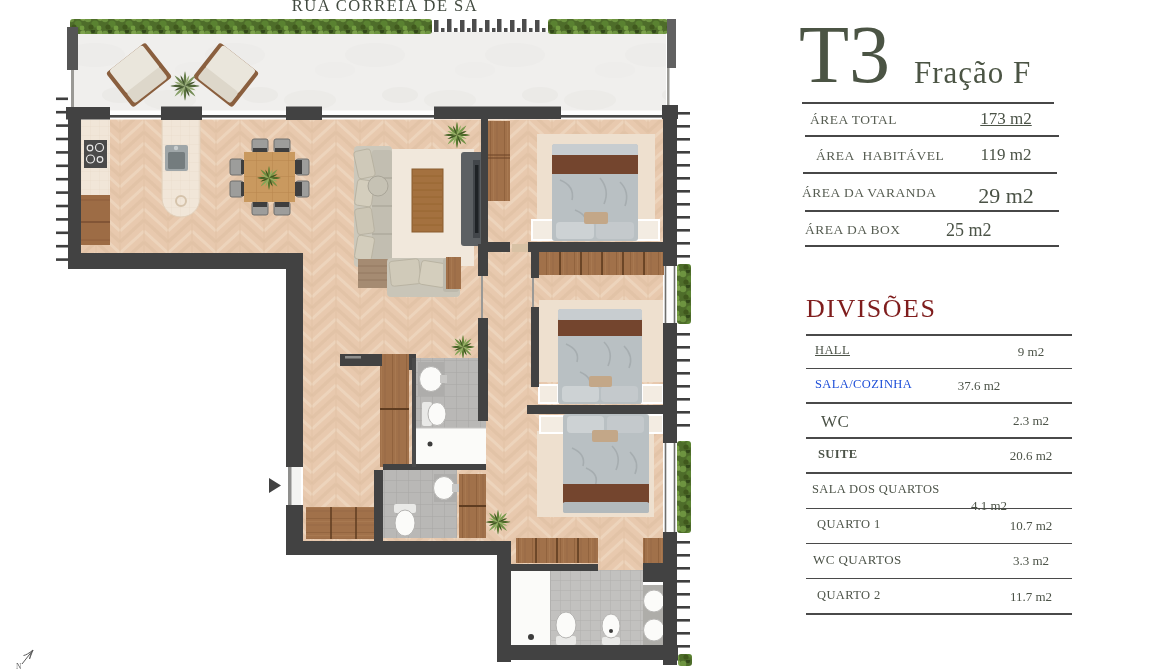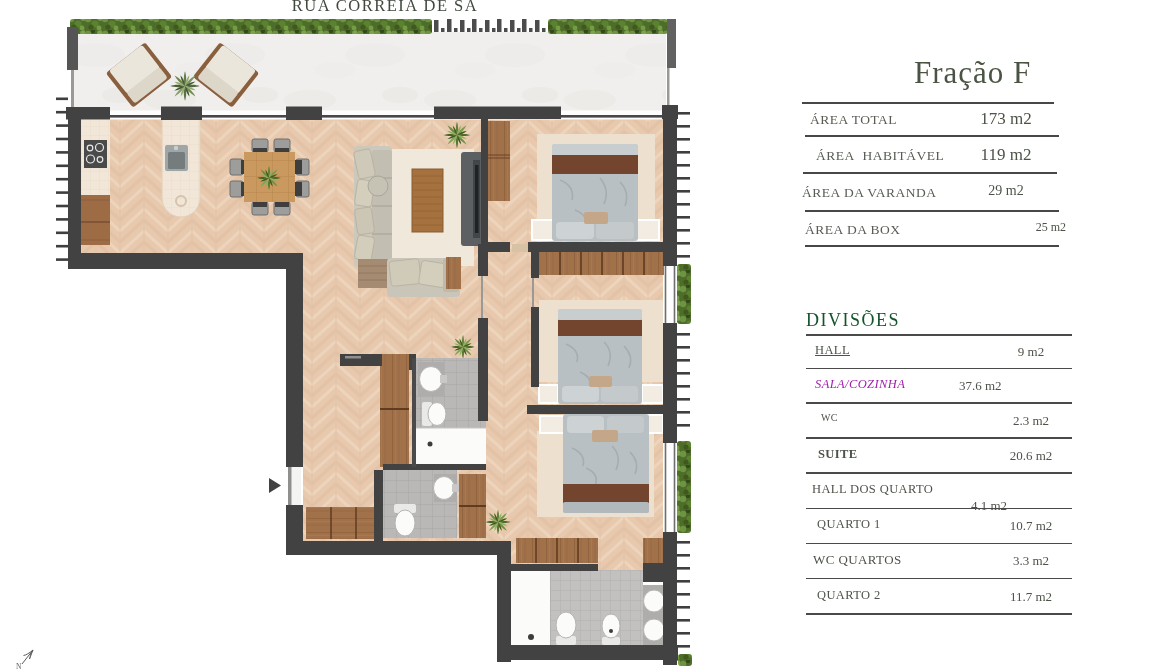--- a/index.html
+++ b/index.html
@@ -546,62 +546,63 @@
 <g stroke="#5a5a5a" stroke-width="1" fill="none">
 <path d="M22 664 L33 650"></path>
 <path d="M33 650 L29.5 659 L31 653 Z" fill="#5a5a5a" stroke-width="0.8"></path>
 <path d="M33 650 Q27 655 23.5 655.5"></path>
 <text x="16" y="669" font-family="Liberation Serif, serif" font-size="7.5" fill="#5a5a5a" stroke="none">N</text>
 </g>
 
 <text x="385" y="11" text-anchor="middle" font-family="Liberation Serif, serif" font-size="16.5" letter-spacing="1.5" fill="#41493f">RUA CORREIA DE SA</text>
 </svg>
 
+<div class="abs" style="left:799px;top:14px;font-size:82px;line-height:82px;color:#4b5444;">T3</div>
 
 <div class="abs" style="left:914px;top:55px;font-size:31px;color:#4b5444;letter-spacing:1px;">Fração F</div>
 
 <div class="abs" style="left:802px;top:102px;width:252px;height:2px;background:#474747;"></div>
 <div class="abs" style="left:805px;top:135px;width:254px;height:2px;background:#474747;"></div>
 <div class="abs" style="left:803px;top:171.5px;width:254px;height:2px;background:#474747;"></div>
 <div class="abs" style="left:805px;top:210px;width:254px;height:2px;background:#474747;"></div>
 <div class="abs" style="left:805px;top:245px;width:254px;height:2px;background:#474747;"></div>
 
 <div class="abs" style="left:810px;top:112px;font-size:13.5px;letter-spacing:0.5px;color:#575d52;">ÁREA TOTAL</div>
-<div class="abs" style="left:946px;top:109px;width:120px;text-align:center;font-size:17px;color:#4b5347;">173 m2</div>
+<div class="abs" style="left:946px;top:109px;width:120px;text-align:center;font-size:17px;color:#4b5347;text-decoration:underline;">173 m2</div>
 
 <div class="abs" style="left:816px;top:148px;font-size:13.5px;letter-spacing:0.5px;color:#575d52;">ÁREA&nbsp; HABITÁVEL</div>
 <div class="abs" style="left:946px;top:145px;width:120px;text-align:center;font-size:17px;color:#4b5347;">119 m2</div>
 
 <div class="abs" style="left:802px;top:185px;font-size:13.5px;letter-spacing:0.5px;color:#575d52;">ÁREA DA VARANDA</div>
-<div class="abs" style="left:946px;top:183px;width:120px;text-align:center;font-size:14px;color:#4b5347;">29 m2</div>
+<div class="abs" style="left:946px;top:183px;width:120px;text-align:center;font-size:22px;color:#4b5347;">29 m2</div>
 
 <div class="abs" style="left:805px;top:222px;font-size:13.5px;letter-spacing:0.5px;color:#575d52;">ÁREA DA BOX</div>
-<div class="abs" style="left:946px;top:220px;width:120px;text-align:right;font-size:12px;color:#4b5347;">25 m2</div>
-
-<div class="abs" style="left:806px;top:310px;font-size:18px;letter-spacing:1.5px;color:#14532d;">DIVISÕES</div>
+<div class="abs" style="left:946px;top:220px;width:120px;text-align:left;font-size:18px;color:#4b5347;">25 m2</div>
+
+<div class="abs" style="left:806px;top:294px;font-size:26px;letter-spacing:1.5px;color:#7f1d1d;">DIVISÕES</div>
 
 <div class="abs" style="left:806px;top:334px;width:266px;height:1.8px;background:#4a4a4a;"></div>
 <div class="abs" style="left:806px;top:367.5px;width:266px;height:1.8px;background:#4a4a4a;"></div>
 <div class="abs" style="left:806px;top:402px;width:266px;height:1.8px;background:#4a4a4a;"></div>
 <div class="abs" style="left:806px;top:437px;width:266px;height:1.8px;background:#4a4a4a;"></div>
 <div class="abs" style="left:806px;top:472px;width:266px;height:1.8px;background:#4a4a4a;"></div>
 <div class="abs" style="left:806px;top:507.5px;width:266px;height:1.8px;background:#4a4a4a;"></div>
 <div class="abs" style="left:806px;top:542.5px;width:266px;height:1.8px;background:#4a4a4a;"></div>
 <div class="abs" style="left:806px;top:577.5px;width:266px;height:1.8px;background:#4a4a4a;"></div>
 <div class="abs" style="left:806px;top:613px;width:266px;height:1.8px;background:#4a4a4a;"></div>
 
 <div class="abs" style="left:815px;top:343px;font-size:12.5px;letter-spacing:0.4px;color:#4c5348;text-decoration:underline;">HALL</div>
 <div class="abs" style="left:971px;top:344px;width:120px;text-align:center;font-size:13px;color:#4c5348;">9 m2</div>
-<div class="abs" style="left:815px;top:377px;font-size:12.5px;letter-spacing:0.4px;color:#a21caf;font-style:italic;">SALA/COZINHA</div>
-<div class="abs" style="left:959px;top:378px;width:120px;font-size:13px;color:#4c5348;">37.6 m2</div>
-<div class="abs" style="left:821px;top:412px;font-size:10px;letter-spacing:0.4px;color:#4c5348;">WC</div>
+<div class="abs" style="left:815px;top:377px;font-size:12.5px;letter-spacing:0.4px;color:#1d4ed8;">SALA/COZINHA</div>
+<div class="abs" style="left:919px;top:378px;width:120px;text-align:center;font-size:13px;color:#4c5348;">37.6 m2</div>
+<div class="abs" style="left:821px;top:412px;font-size:17px;letter-spacing:0.4px;color:#4c5348;">WC</div>
 <div class="abs" style="left:971px;top:413px;width:120px;text-align:center;font-size:13px;color:#4c5348;">2.3 m2</div>
 <div class="abs" style="left:818px;top:447px;font-size:12.5px;letter-spacing:0.4px;color:#4c5348;font-weight:bold;">SUITE</div>
 <div class="abs" style="left:971px;top:448px;width:120px;text-align:center;font-size:13px;color:#4c5348;">20.6 m2</div>
-<div class="abs" style="left:812px;top:482px;font-size:12.5px;letter-spacing:0.4px;color:#4c5348;">HALL DOS QUARTO</div>
+<div class="abs" style="left:812px;top:482px;font-size:12.5px;letter-spacing:0.4px;color:#4c5348;">SALA DOS QUARTOS</div>
 <div class="abs" style="left:971px;top:483px;width:120px;font-size:13px;color:#4c5348;margin-top:15px;">4.1 m2</div>
 <div class="abs" style="left:817px;top:517px;font-size:12.5px;letter-spacing:0.4px;color:#4c5348;">QUARTO 1</div>
 <div class="abs" style="left:971px;top:518px;width:120px;text-align:center;font-size:13px;color:#4c5348;">10.7 m2</div>
 <div class="abs" style="left:813px;top:552px;font-size:13px;letter-spacing:0.4px;color:#4c5348;">WC QUARTOS</div>
 <div class="abs" style="left:971px;top:553px;width:120px;text-align:center;font-size:13px;color:#4c5348;">3.3 m2</div>
 <div class="abs" style="left:817px;top:588px;font-size:12.5px;letter-spacing:0.4px;color:#4c5348;">QUARTO 2</div>
 <div class="abs" style="left:971px;top:589px;width:120px;text-align:center;font-size:13px;color:#4c5348;">11.7 m2</div>
 </div>
 
 </body></html>

